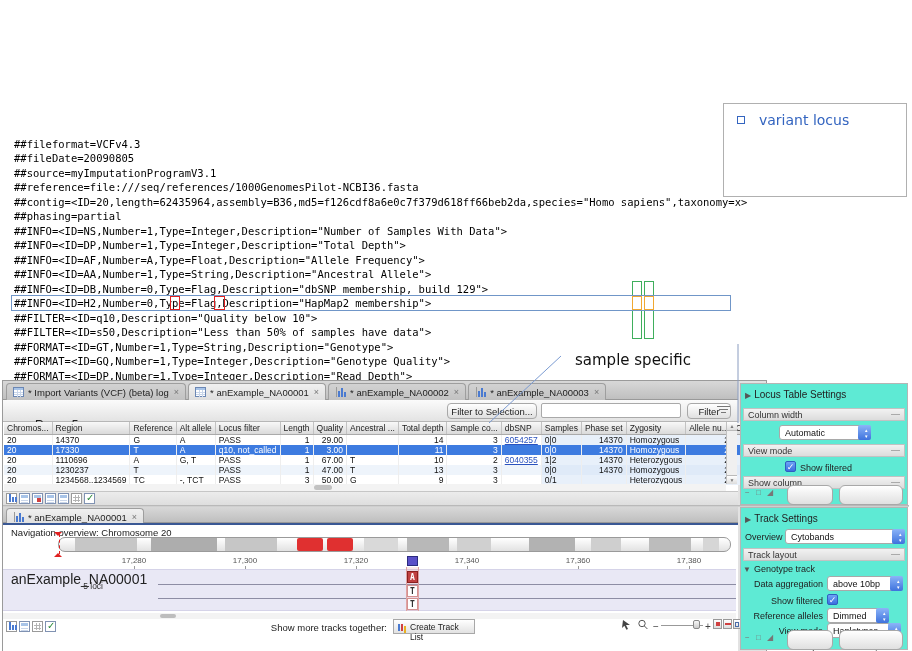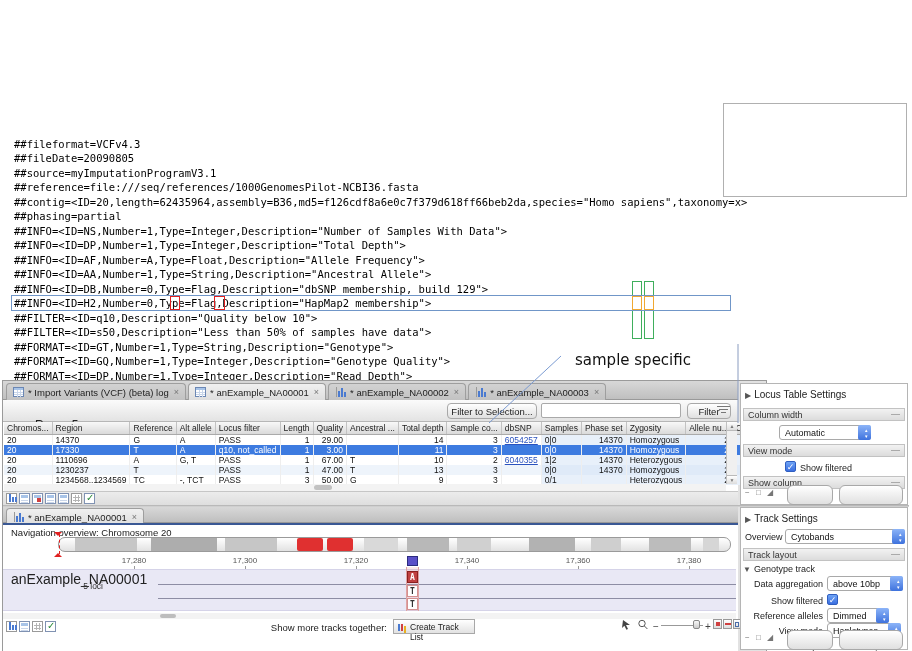--- a/index.html
+++ b/index.html
@@ -98,21 +98,21 @@
 .ctl{position:absolute;left:390px;top:112px;width:82px;height:15px;background:linear-gradient(#fff,#e2e2e2);border:1px solid #a8a8a8;border-radius:0;font-size:8.5px;color:#222;padding:2px 0 0 16px}
 .ctl::before{content:"";position:absolute;left:4px;top:4px;width:2px;height:7px;background:#4a7ad0;box-shadow:3px 0 0 #d04040,6px 2px 0 #e8b020}
 .zmin,.zplus{position:absolute;top:114px;font-size:10px;color:#444}
 .zgroove{position:absolute;left:658px;top:118px;width:42px;height:1px;background:#999}
 .zthumb{position:absolute;left:690px;top:113px;width:7px;height:9px;background:linear-gradient(#f8f8f8,#ccc);border:1px solid #888;border-radius:2px}
 .zb{position:absolute;top:112px;width:9px;height:10px;background:linear-gradient(#fff,#ddd);border:1px solid #999}
 .zb i{position:absolute}
 svg.icon{display:block}
 
 
-.panel{position:absolute;left:737px;width:168px;background:#ffffff;border:1px solid #b5b5b5}
+.panel{position:absolute;left:737px;width:168px;background:#5eead4;border:1px solid #b5b5b5}
 .ptitle{position:absolute;left:4px;top:5px;font-size:10px;color:#222;white-space:nowrap}
 .tri{color:#555;font-size:8px;margin-right:3px}
 .grp{position:absolute;left:2px;right:2px;height:13px;background:linear-gradient(#f2f2f2,#dcdcdc);border:1px solid #c2c2c2;font-size:9px;color:#333;padding:1px 4px;white-space:nowrap}
 .grp .min{position:absolute;right:4px;top:0;color:#888}
 .msel{position:absolute;height:15px;background:#fff;border:1px solid #a9a9a9;border-radius:3px;font-size:9px;padding:2px 16px 0 5px;color:#111;white-space:nowrap}
 .msel::before{content:"";position:absolute;right:-1px;top:-1px;bottom:-1px;width:13px;border-radius:2px;background:linear-gradient(#8cb4f8,#3e72dd)}
 .msel::after{content:"▴\A▾";white-space:pre;position:absolute;right:2.5px;top:2px;font-size:5px;line-height:5.5px;color:#fff}
 .chk{position:absolute;width:11px;height:11px;background:linear-gradient(#6ea3f5,#3b6fe0);border:1px solid #2f5ec0;border-radius:2px;color:#fff;font-size:9px;line-height:10px;text-align:center}
 .plab{position:absolute;font-size:9px;color:#222;white-space:nowrap}
 .pbot{position:absolute;left:0;right:0;bottom:3px;height:16px}
@@ -128,20 +128,24 @@
     <div class="ovl box-green1"></div>
     <div class="ovl box-green2"></div>
     <div class="ovl box-blue"></div>
     <div class="ovl box-red-ref"></div>
     <div class="ovl box-red-alt"></div>
     <div class="ovl box-or1"></div>
     <div class="ovl box-or2"></div>
   <div class="vcfline">##fileformat=VCFv4.3</div><div class="vcfline">##fileDate=20090805</div><div class="vcfline">##source=myImputationProgramV3.1</div><div class="vcfline">##reference=file:///seq/references/1000GenomesPilot-NCBI36.fasta</div><div class="vcfline">##contig=&lt;ID=20,length=62435964,assembly=B36,md5=f126cdf8a6e0c7f379d618ff66beb2da,species="Homo sapiens",taxonomy=x&gt;</div><div class="vcfline">##phasing=partial</div><div class="vcfline">##INFO=&lt;ID=NS,Number=1,Type=Integer,Description="Number of Samples With Data"&gt;</div><div class="vcfline">##INFO=&lt;ID=DP,Number=1,Type=Integer,Description="Total Depth"&gt;</div><div class="vcfline">##INFO=&lt;ID=AF,Number=A,Type=Float,Description="Allele Frequency"&gt;</div><div class="vcfline">##INFO=&lt;ID=AA,Number=1,Type=String,Description="Ancestral Allele"&gt;</div><div class="vcfline">##INFO=&lt;ID=DB,Number=0,Type=Flag,Description="dbSNP membership, build 129"&gt;</div><div class="vcfline">##INFO=&lt;ID=H2,Number=0,Type=Flag,Description="HapMap2 membership"&gt;</div><div class="vcfline">##FILTER=&lt;ID=q10,Description="Quality below 10"&gt;</div><div class="vcfline">##FILTER=&lt;ID=s50,Description="Less than 50% of samples have data"&gt;</div><div class="vcfline">##FORMAT=&lt;ID=GT,Number=1,Type=String,Description="Genotype"&gt;</div><div class="vcfline">##FORMAT=&lt;ID=GQ,Number=1,Type=Integer,Description="Genotype Quality"&gt;</div><div class="vcfline">##FORMAT=&lt;ID=DP,Number=1,Type=Integer,Description="Read Depth"&gt;</div><div class="vcfline">##FORMAT=&lt;ID=HQ,Number=2,Type=Integer,Description="Haplotype Quality"&gt;</div><div class="vcfline">#CHROM POS     ID        REF    ALT     QUAL FILTER INFO                              FORMAT      NA00001        NA00002        NA00003</div><div class="vcfline">20     14370   rs6054257 G      A       29   PASS   NS=3;DP=14;AF=0.5;DB;H2           GT:GQ:DP:HQ 0|0:48:1:51,51 1|0:48:8:51,51 1/1:43:5:.,.</div><div class="vcfline">20     17330   .         T      A       3    q10    NS=3;DP=11;AF=0.017               GT:GQ:DP:HQ 0|0:49:3:58,50 0|1:3:5:65,3   0/0:41:3</div><div class="vcfline">20     1110696 rs6040355 A      G,T     67   PASS   NS=2;DP=10;AF=0.333,0.667;AA=T;DB GT:GQ:DP:HQ 1|2:21:6:23,27 2|1:2:0:18,2   2/2:35:4</div><div class="vcfline">20     1230237 .         T      .       47   PASS   NS=3;DP=13;AA=T                   GT:GQ:DP:HQ 0|0:54:7:56,60 0|0:48:4:51,51 0/0:61:2</div><div class="vcfline">20     1234567 microsat1 GTC    G,GTCT  50   PASS   NS=3;DP=9;AA=G                    GT:GQ:DP    0/1:35:4       0/2:17:2       1/1:40:3</div></div>
 
   <div class="legend" id="legend">
+      <div class="legend-item" style="color: rgb(52, 101, 192);">
+        <span class="legend-swatch"></span>
+        <span>variant locus</span>
+      </div>
     </div>
 
   <div class="ann-label">sample specific</div>
   <svg style="position:absolute;left:0;top:0;width:912px;height:651px;pointer-events:none;z-index:60">
     <line x1="561" y1="356" x2="489" y2="423" stroke="#7b9bd2" stroke-width="1"></line>
     <line x1="738" y1="344" x2="738" y2="423" stroke="#8a9cc0" stroke-width="1"></line>
   </svg>
 
   <div class="win">
 

